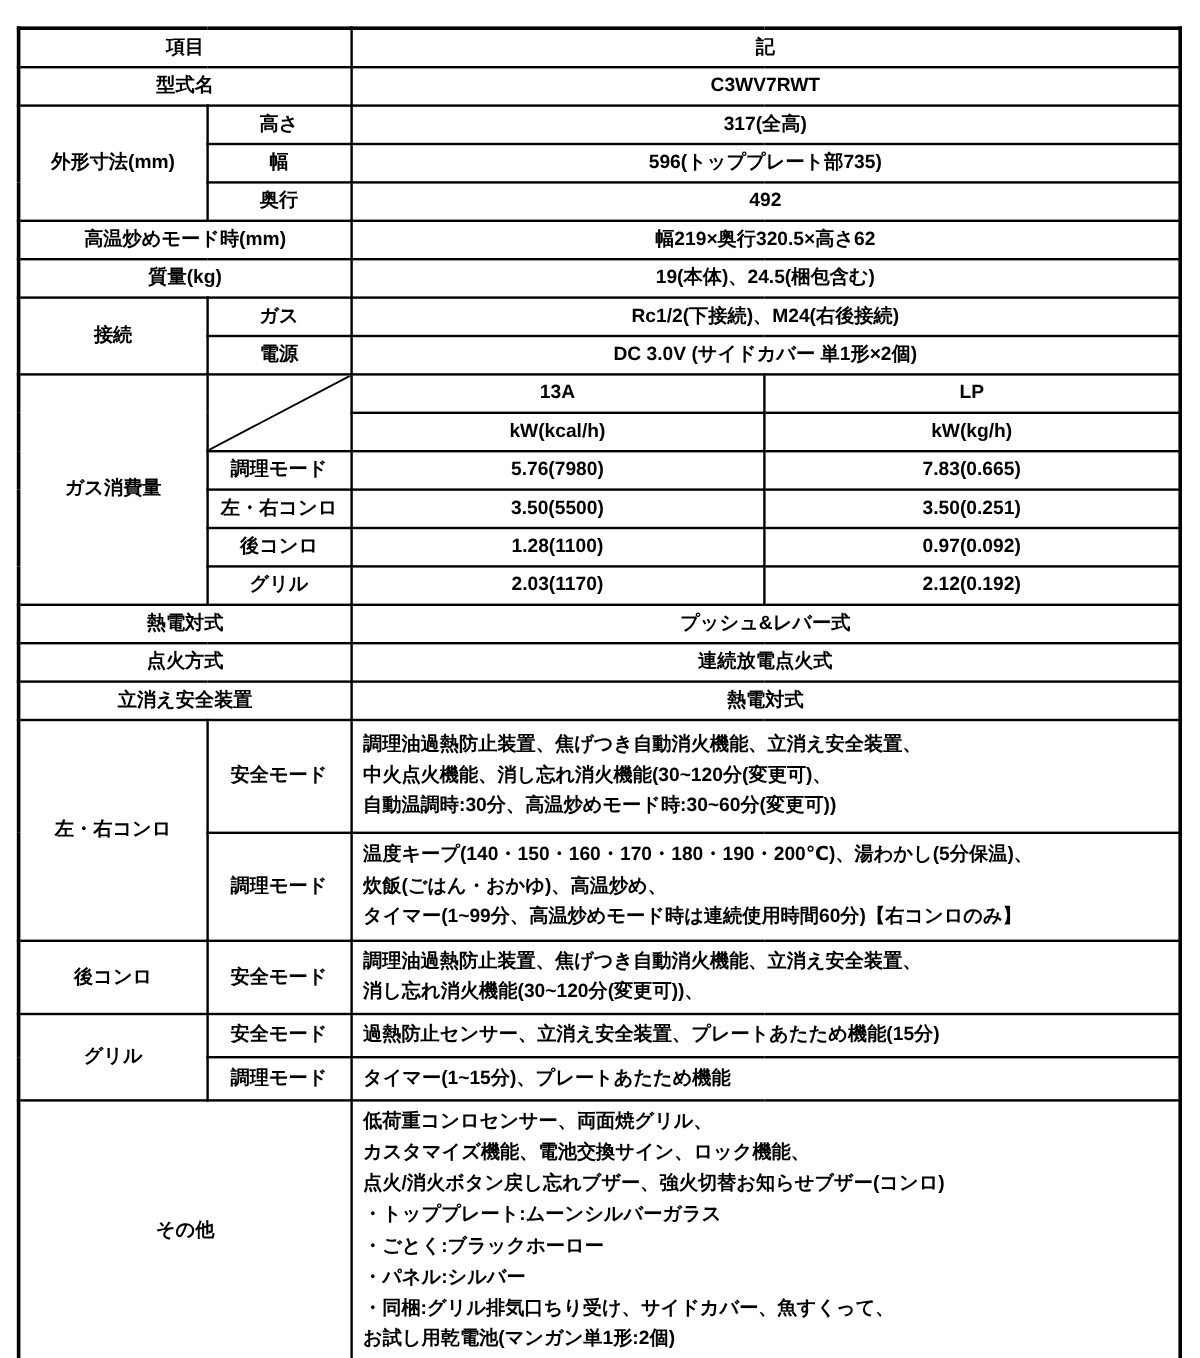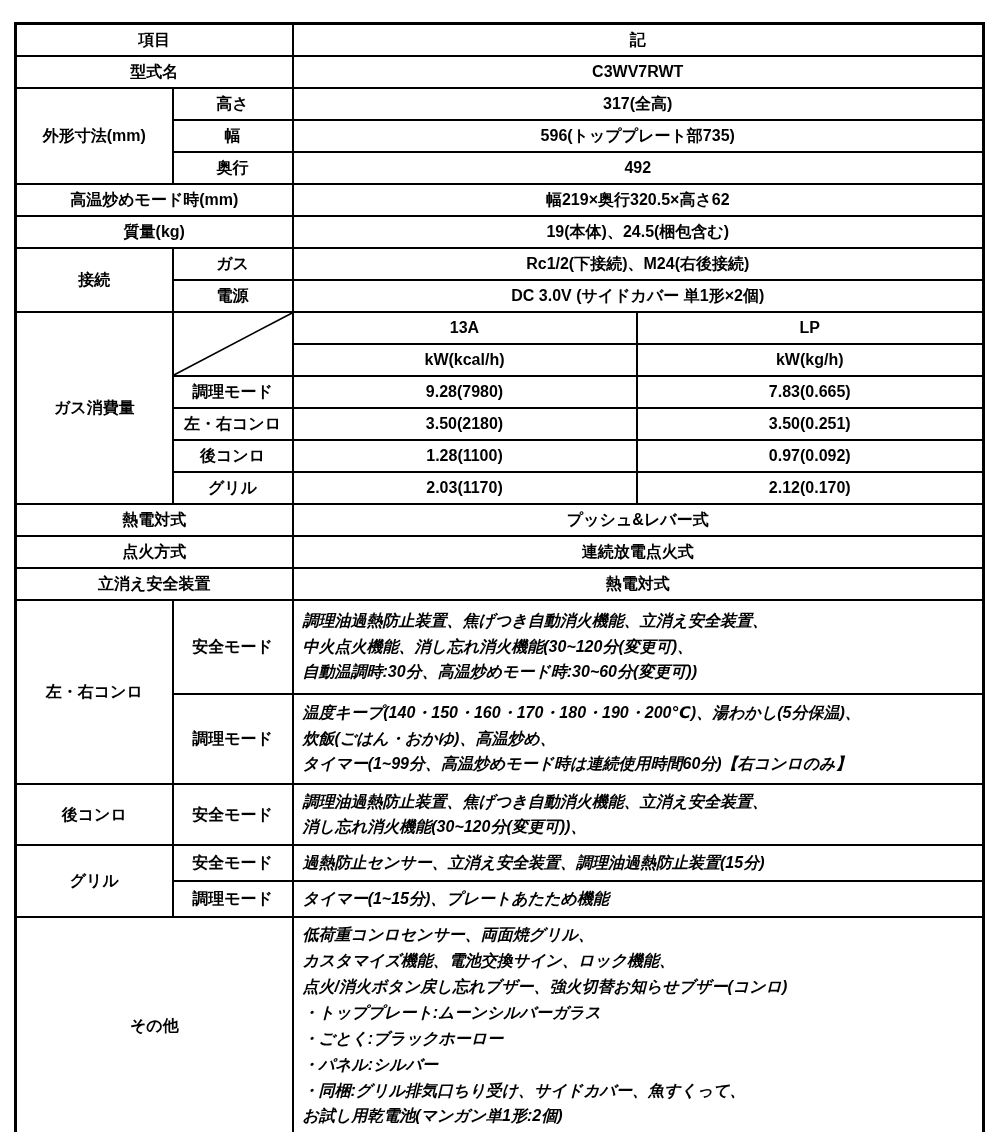--- a/index.html
+++ b/index.html
@@ -33,21 +33,20 @@
     padding: 2px 6px;
     overflow: hidden;
     word-break: break-all;
     margin-top: 20px;
   }
   td.lt {
     text-align: left;
     white-space: pre-line;
     line-height: 1.62;
     padding: 4px 9px;
-    font-style: italic;
   }
   tr.r32 { height: 32px; }
   tr.r94 { height: 94px; }
   tr.r90 { height: 90px; }
   tr.r58 { height: 58px; }
   tr.r30 { height: 30px; }
   tr.r212 { height: 212px; }
   td.diag {
     padding: 0;
     position: relative;
@@ -125,37 +124,37 @@
     </td>
     <td>13A</td>
     <td>LP</td>
   </tr>
   <tr class="r32">
     <td>kW(kcal/h)</td>
     <td>kW(kg/h)</td>
   </tr>
   <tr class="r32">
     <td>調理モード</td>
-    <td>9.28(7980)</td>
+    <td>5.76(7980)</td>
     <td>7.83(0.665)</td>
   </tr>
   <tr class="r32">
     <td>左・右コンロ</td>
-    <td>3.50(2180)</td>
+    <td>3.50(5500)</td>
     <td>3.50(0.251)</td>
   </tr>
   <tr class="r32">
     <td>後コンロ</td>
     <td>1.28(1100)</td>
     <td>0.97(0.092)</td>
   </tr>
   <tr class="r32">
     <td>グリル</td>
     <td>2.03(1170)</td>
-    <td>2.12(0.170)</td>
+    <td>2.12(0.192)</td>
   </tr>
 
   <tr class="r32">
     <td colspan="2">熱電対式</td>
     <td colspan="2">プッシュ&amp;レバー式</td>
   </tr>
   <tr class="r32">
     <td colspan="2">点火方式</td>
     <td colspan="2">連続放電点火式</td>
   </tr>
@@ -181,21 +180,21 @@
   <tr class="r58">
     <td>後コンロ</td>
     <td>安全モード</td>
     <td colspan="2" class="lt">調理油過熱防止装置、焦げつき自動消火機能、立消え安全装置、
 消し忘れ消火機能(30~120分(変更可))、</td>
   </tr>
 
   <tr class="r30">
     <td rowspan="2">グリル</td>
     <td>安全モード</td>
-    <td colspan="2" class="lt">過熱防止センサー、立消え安全装置、調理油過熱防止装置(15分)</td>
+    <td colspan="2" class="lt">過熱防止センサー、立消え安全装置、プレートあたため機能(15分)</td>
   </tr>
   <tr class="r30">
     <td>調理モード</td>
     <td colspan="2" class="lt">タイマー(1~15分)、プレートあたため機能</td>
   </tr>
 
   <tr class="r212">
     <td colspan="2">その他</td>
     <td colspan="2" class="lt">低荷重コンロセンサー、両面焼グリル、
 カスタマイズ機能、電池交換サイン、ロック機能、

